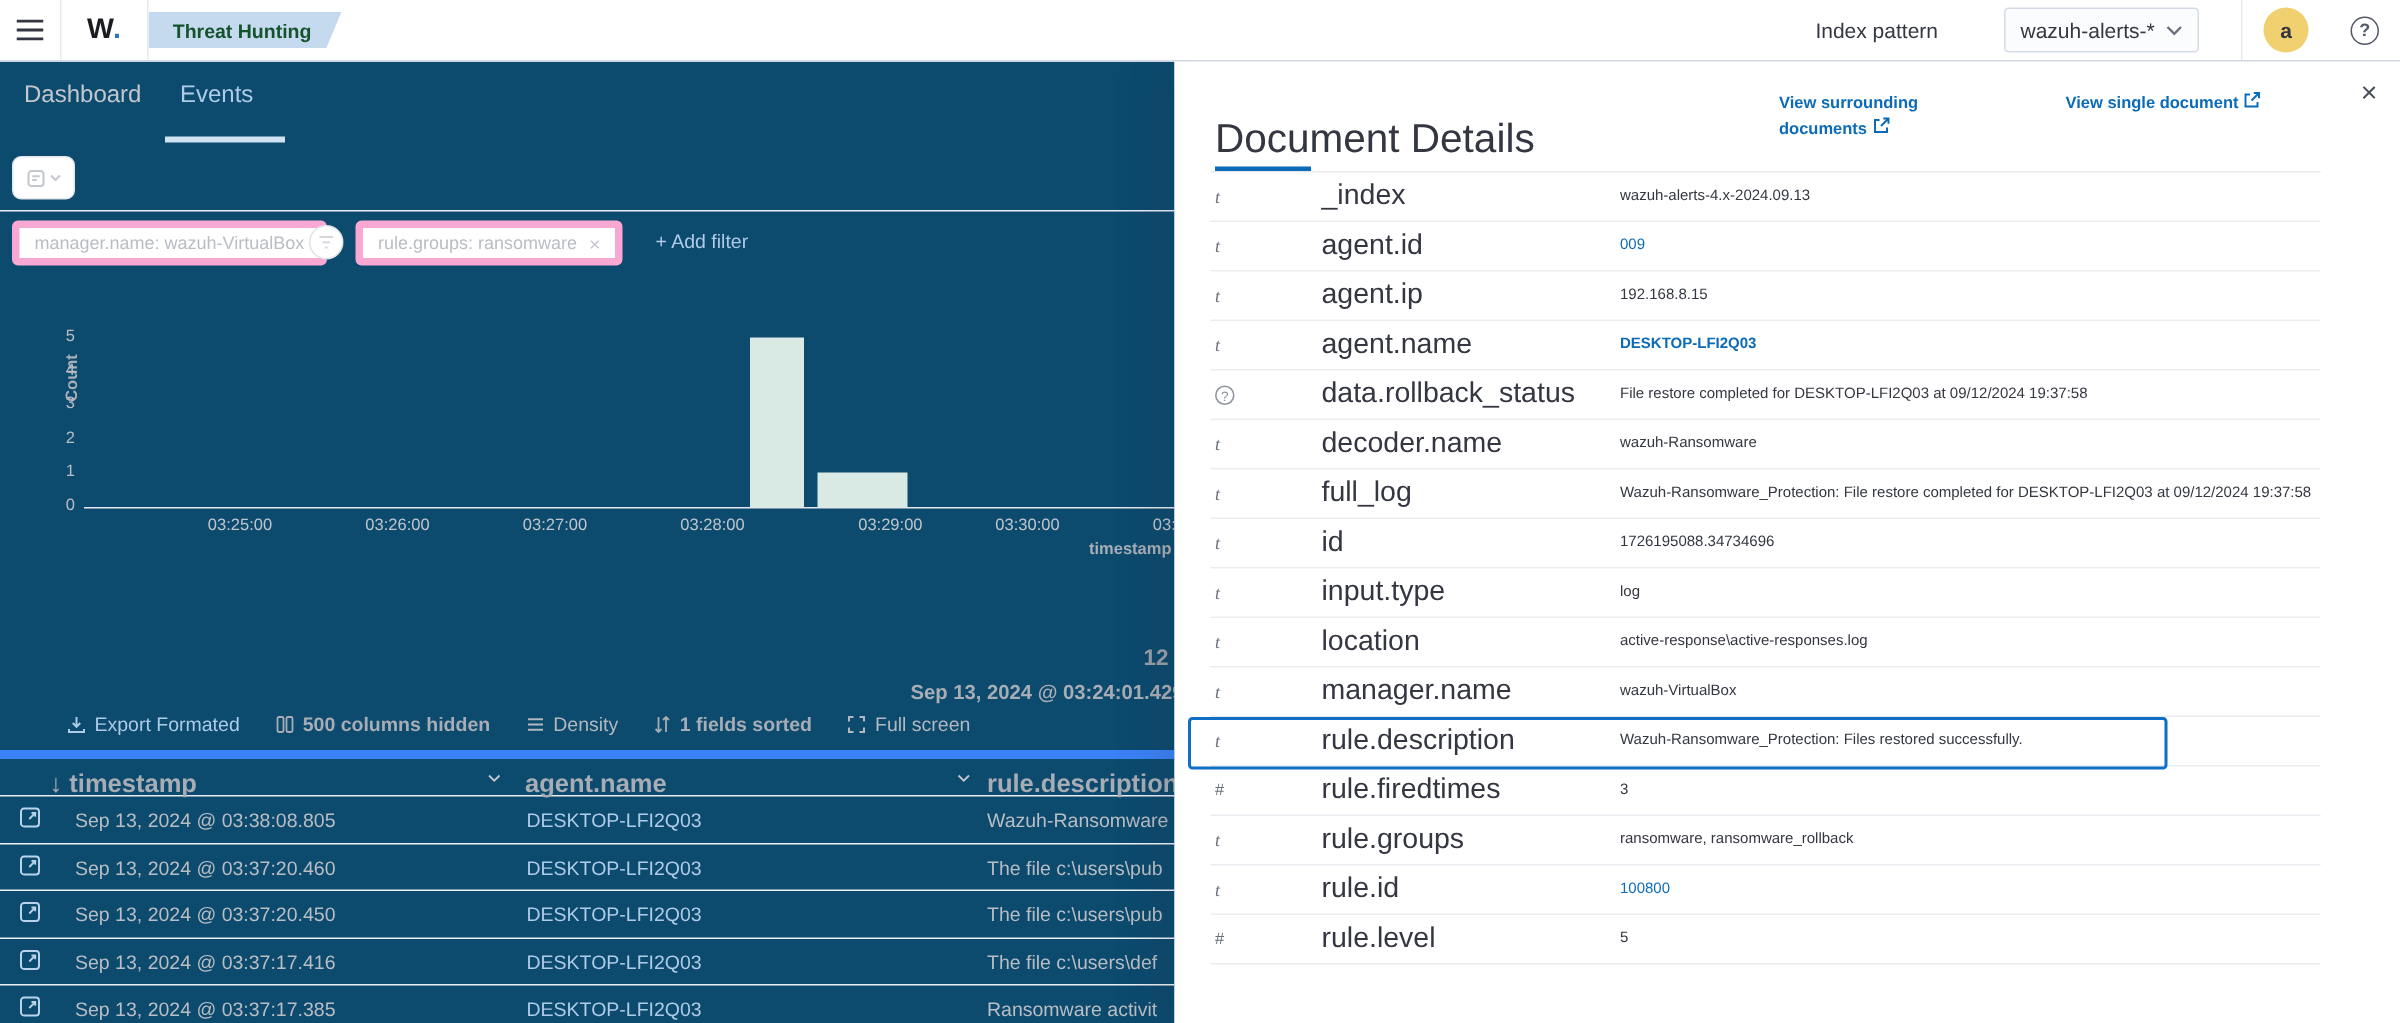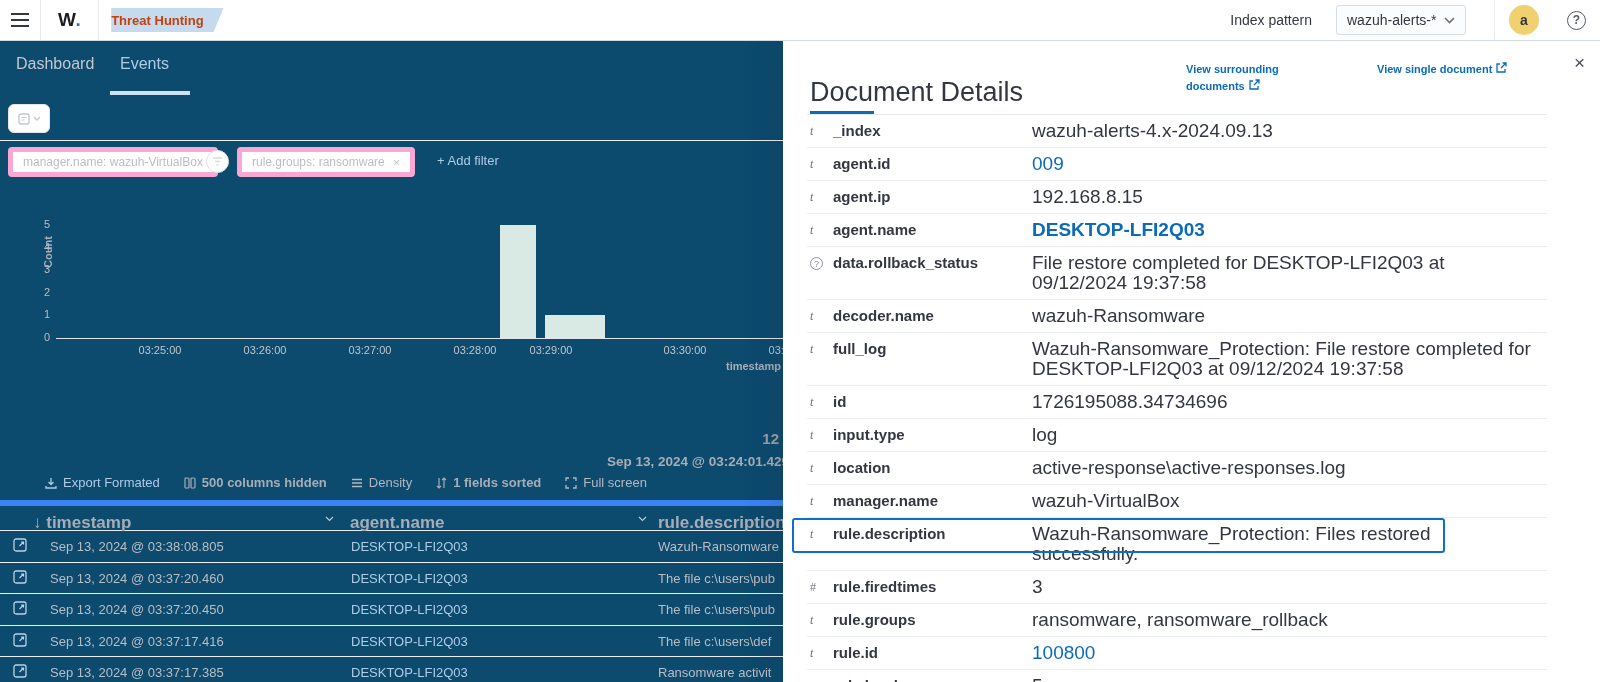--- a/index.html
+++ b/index.html
@@ -7,28 +7,28 @@
     font-family:"Liberation Sans", sans-serif; color:#343741; }
 
   
   .topnav { position:absolute; left:0; top:0; width:1600px; height:41px; background:#fff;
     border-bottom:1px solid #d3dae6; display:flex; align-items:center; z-index:30; }
   .nav-btn { width:40px; height:40px; display:flex; align-items:center; justify-content:center;
     background:none; border:none; cursor:pointer; color:#343741; }
   .nav-sep { width:1px; height:40px; background:#e6e9ee; }
   .logo { font-weight:700; font-size:19px; color:#1a1c21; padding:0 17px; letter-spacing:0.5px; }
   .logo .dot { color:#2f6fc4; }
-  .crumb { margin-left:12px; background:#c5daef; color:#c2410c; font-size:13px; font-weight:600;
-    padding:4px 20px 4px 0; position:relative; height:24px; display:flex; align-items:center;
+  .crumb { background:#c5daef; color:#14532d; font-size:13px; font-weight:600;
+    padding:4px 20px 4px 16px; position:relative; height:24px; display:flex; align-items:center;
     clip-path:polygon(0 0, 100% 0, calc(100% - 10px) 100%, 0 100%); cursor:pointer; }
   .nav-right { margin-left:auto; display:flex; align-items:center; }
   .ip-label { font-size:14px; color:#343741; margin-right:24px; }
   .ip-select { width:130px; height:30px; border:1px solid #d3dae6; background:#fbfcfd; border-radius:3px;
     display:flex; align-items:center; justify-content:space-between; padding:0 10px; font-size:14px;
-    cursor:pointer; margin-right:28px; }
+    cursor:pointer; margin-right:28px;margin-left:20px; }
   .avatar { width:30px; height:30px; border-radius:50%; background:#f1d06f; color:#343741;
     display:flex; align-items:center; justify-content:center; font-size:14px; font-weight:600;
     cursor:pointer; margin-right:28px; }
   .help { width:19px; height:19px; border-radius:50%; border:1.5px solid #535a66; color:#535a66;
     font-size:12px; font-weight:600; display:flex; align-items:center; justify-content:center;
     cursor:pointer; margin-right:14px; background:none; }
 
   
   .ul { position:absolute; left:0; top:41px; width:783px; height:641px; overflow:hidden; background:#0c4a6e; }
   .ul .tab { position:absolute; top:14px; font-size:16px; color:#c3c7ce; cursor:pointer; }
@@ -106,23 +106,23 @@
 
   .fly-rows { position:absolute; left:24px; top:74px; width:740px; }
   .frow { display:flex; align-items:flex-start; min-height:33px; padding:8px 0 0 3px;
     border-bottom:1px solid #e9edf2; position:relative; }
   .frow .ficon { width:23px; flex:0 0 23px; font-size:12px; color:#6a717d; line-height:16px;
     font-family:"Liberation Serif", serif; font-style:italic; }
   .frow .ficon.icon-num { font-style:normal; font-family:"Liberation Sans",sans-serif; font-size:11px; }
   .frow .ficon.icon-circle { font-style:normal; font-family:"Liberation Sans",sans-serif; }
   .frow .ficon.icon-circle .q { display:inline-block; width:13px; height:13px; border:1px solid #8d939e;
     border-radius:50%; font-size:9px; text-align:center; line-height:12px; color:#8d939e; }
-  .frow .fname { width:199px; flex:0 0 199px; font-size:15px; font-weight:700; color:#343741;
-    line-height:16px; }
-  .frow .fval { flex:0 0 510px; max-width:510px; font-size:19px; color:#343741; line-height:20px;
+  .frow .fname { width:199px; flex:0 0 199px; font-size:19px; font-weight:400; color:#343741;
+    line-height:16px;margin-left:48px; }
+  .frow .fval { flex:0 0 510px; max-width:510px; font-size:10px; color:#343741; line-height:20px;
     margin-top:-2px; overflow-wrap:anywhere; padding-bottom:6px; }
   .frow .fval.val-link { color:#0b6bb8; font-weight:500; cursor:pointer; }
   .frow .fval.val-bold { font-weight:700; }
   .frow.row-hl::before { content:""; position:absolute; left:-15px; top:0; width:649px; height:31px;
     border:2px solid #0f6fc4; border-radius:3px; pointer-events:none; }
 
   svg { display:block; }
 </style>
 </head>
 <body>
@@ -196,21 +196,21 @@
       <div class="bar" style="left: 499.5px; width: 36.75px; height: 113px;"></div>
       <div class="bar" style="left: 545px; width: 59.5px; height: 22.6px;"></div>
     </div>
   <div class="axis"></div>
   <div id="xticks">
 
   <span class="xtick" style="left: 125px;">03:25:00</span>
       <span class="xtick" style="left: 230px;">03:26:00</span>
       <span class="xtick" style="left: 335px;">03:27:00</span>
       <span class="xtick" style="left: 440px;">03:28:00</span>
-      <span class="xtick" style="left: 516px;">03:29:00</span>
+      <span class="xtick" style="left: 545px; text-align: right;">03:29:00</span>
       <span class="xtick" style="left: 650px;">03:30:00</span>
       <span class="xtick" style="left: 755px;">03:31:00</span>
     </div>
   <div class="xlab">timestamp</div>
 
   <div class="hits-count">12</div>
   <div class="hits-range">Sep 13, 2024 @ 03:24:01.429</div>
 
   <div class="toolbar">
     <button class="tb-item blue">

